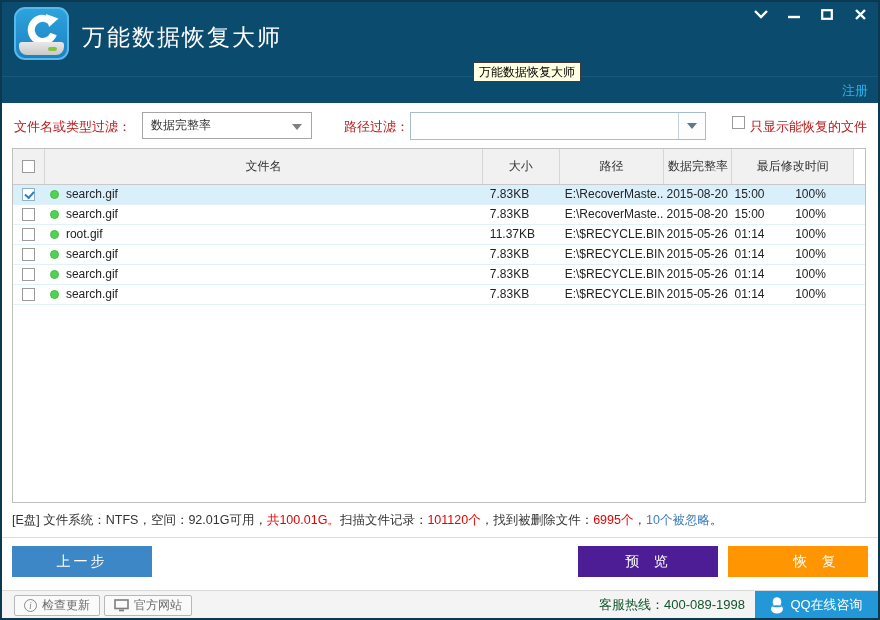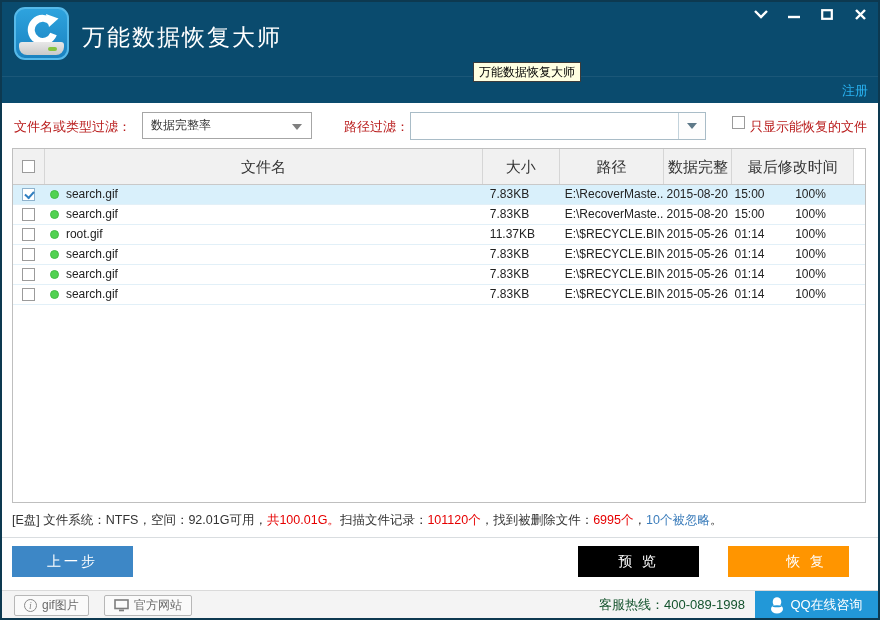--- a/index.html
+++ b/index.html
@@ -36,21 +36,21 @@
   .combo input { position:absolute; left:0; top:0; width:268px; height:26px; border:none; outline:none; font-size:12px; padding:0 6px; font-family:inherit; }
   .combo-btn { position:absolute; right:0; top:0; width:27px; height:26px; border-left:1px solid #c3d3dc; background:#fdfdfd; cursor:pointer; display:flex; align-items:center; justify-content:center; }
   .combo-btn .caret { border-top-color:#5e7989; }
   .cbx { width:13px; height:13px; background:#fff; border:1px solid #9b9b9b; display:inline-block; position:relative; cursor:pointer; }
   .filter-cbx { position:absolute; left:732px; top:13px; }
   .lbl-only { left:750px; }
 
   
   .tableframe { position:absolute; left:12px; top:148px; width:854px; height:355px; border:1px solid #bfbfbf; background:#fff; }
   .thead { display:flex; height:36px; background:#f1f1f1; border-bottom:1px solid #c9c9c9; }
-  .th { font-size:15px; color:#333; text-align:center; line-height:35px; border-right:1px solid #d6d6d6; overflow:hidden; }
+  .th { font-size:12px; color:#333; text-align:center; line-height:35px; border-right:1px solid #d6d6d6; overflow:hidden; }
   .col-cb   { width:32px; }
   .col-name { width:439px; }
   .col-size { width:77px; }
   .col-path { width:105px; }
   .col-time { width:122px; }
   .col-rate { width:68px; }
   .col-scroll { width:11px; background:#fff; border-right:none !important; }
   .th.col-cb { display:flex; align-items:center; justify-content:center; }
   .trow { display:flex; height:20px; border-bottom:1px solid #e2f0f8; background:#fff; cursor:default; }
   .trow.selected { background:#d9f0fb; }
@@ -65,24 +65,24 @@
   .td.col-size { padding-left:7px; }
   .td.col-path { padding-left:5px; }
   .td.col-time { padding-left:2px; }
   .td.col-rate { width:79px; padding-left:9px; }
 
   
   .statusbar { position:absolute; left:12px; top:503px; width:856px; height:34px; line-height:34px; font-size:12.5px; white-space:nowrap; overflow:hidden; }
   .hdivider { position:absolute; left:0; top:537px; width:880px; height:1px; background:#d9dde0; }
 
   
-  .abtn { position:absolute; top:546px; width:121px; height:31px; border:none; color:#fff; font-size:14px;
-          font-family:Liberation Serif, serif; letter-spacing:3px; cursor:pointer; }
+  .abtn { position:absolute; top:546px; width:140px; height:31px; border:none; color:#fff; font-size:14px;
+          font-family:Liberation Mono, monospace; letter-spacing:3px; cursor:pointer; }
   .btn-back { left:12px; background:#3d87c6; }
-  .btn-preview { left:578px; background:#000000; }
+  .btn-preview { left:578px; background:#4c1d95; }
   .btn-recover { left:728px; background:#ff9500;padding-left:36px; }
 
   
   .footer { position:absolute; left:0; top:590px; width:880px; height:30px; background:#f4f4f4; border-top:1px solid #dadada; }
   .fbtn { position:absolute; top:4px; height:21px; background:#fafafa; border:1px solid #b7b7b7; border-radius:2px;
           color:#6b6b6b; font-size:12px; font-family:inherit; display:flex; align-items:center; gap:5px; padding:0 9px; cursor:pointer; }
   .fbtn-update { left:14px; }
   .fbtn-site { left:104px; }
   .info-icon { width:13px; height:13px; border:1px solid #8a8a8a; border-radius:50%; font-size:10px; line-height:12px;
                text-align:center; color:#8a8a8a; font-style:italic; font-family:"Liberation Serif",serif; }
@@ -219,21 +219,21 @@
   <div class="statusbar"><span><span style="color: rgb(51, 51, 51);">[E盘] 文件系统：NTFS，空间：92.01G可用，</span><span style="color: rgb(230, 0, 0);">共100.01G。</span><span style="color: rgb(51, 51, 51);">扫描文件记录：</span><span style="color: rgb(230, 0, 0);">101120个</span><span style="color: rgb(51, 51, 51);">，找到被删除文件：</span><span style="color: rgb(230, 0, 0);">6995个</span><span style="color: rgb(51, 51, 51);">，</span><span style="color: rgb(60, 125, 187);">10个被忽略</span><span style="color: rgb(51, 51, 51);">。</span></span></div>
   <div class="hdivider"></div>
 
   <button class="abtn btn-back">上一步</button>
   <button class="abtn btn-preview">预 览</button>
   <button class="abtn btn-recover">恢 复</button>
 
   <div class="footer">
     <button class="fbtn fbtn-update">
       <span class="info-icon">i</span>
-      <span>gif图片</span>
+      <span>检查更新</span>
     </button>
     <button class="fbtn fbtn-site">
       <svg width="15" height="13" viewBox="0 0 15 13">
         <rect x="1" y="1" width="13" height="8.5" fill="none" stroke="#7d7d7d" stroke-width="1.6"></rect>
         <rect x="5" y="10.5" width="5" height="1.8" fill="#7d7d7d"></rect>
       </svg>
       <span>官方网站</span>
     </button>
     <span class="hotline">客服热线：400-089-1998</span>
     <button class="qq-btn">

